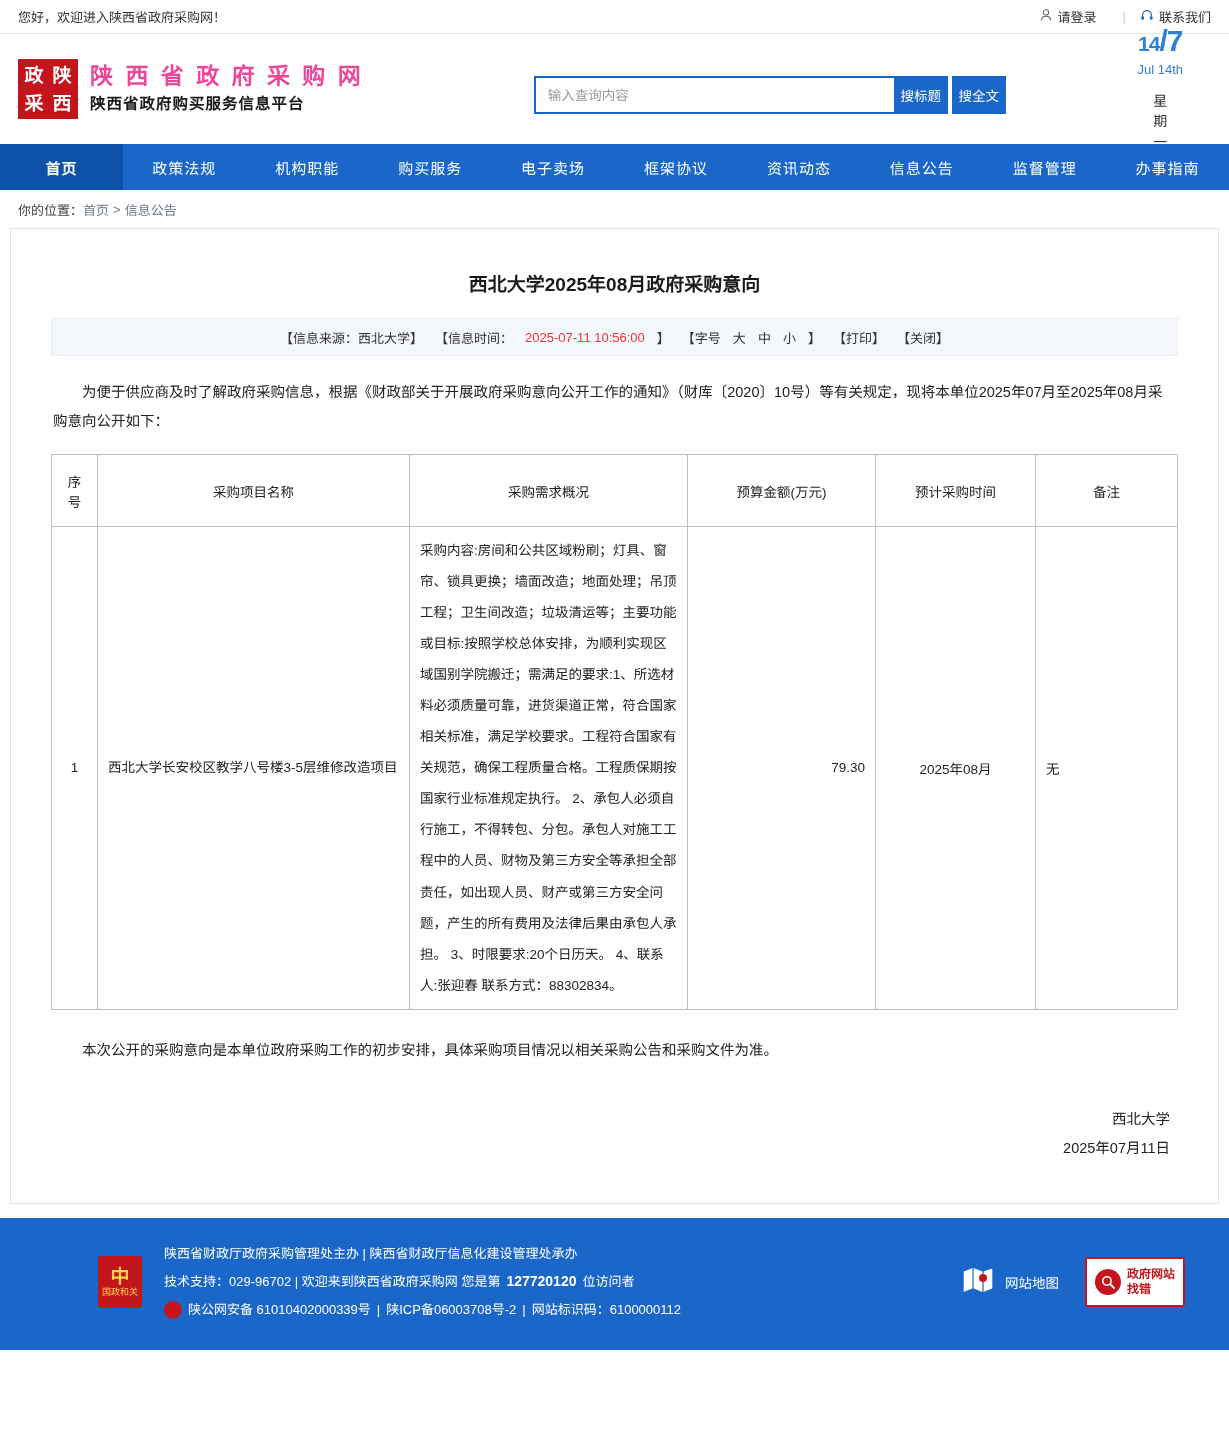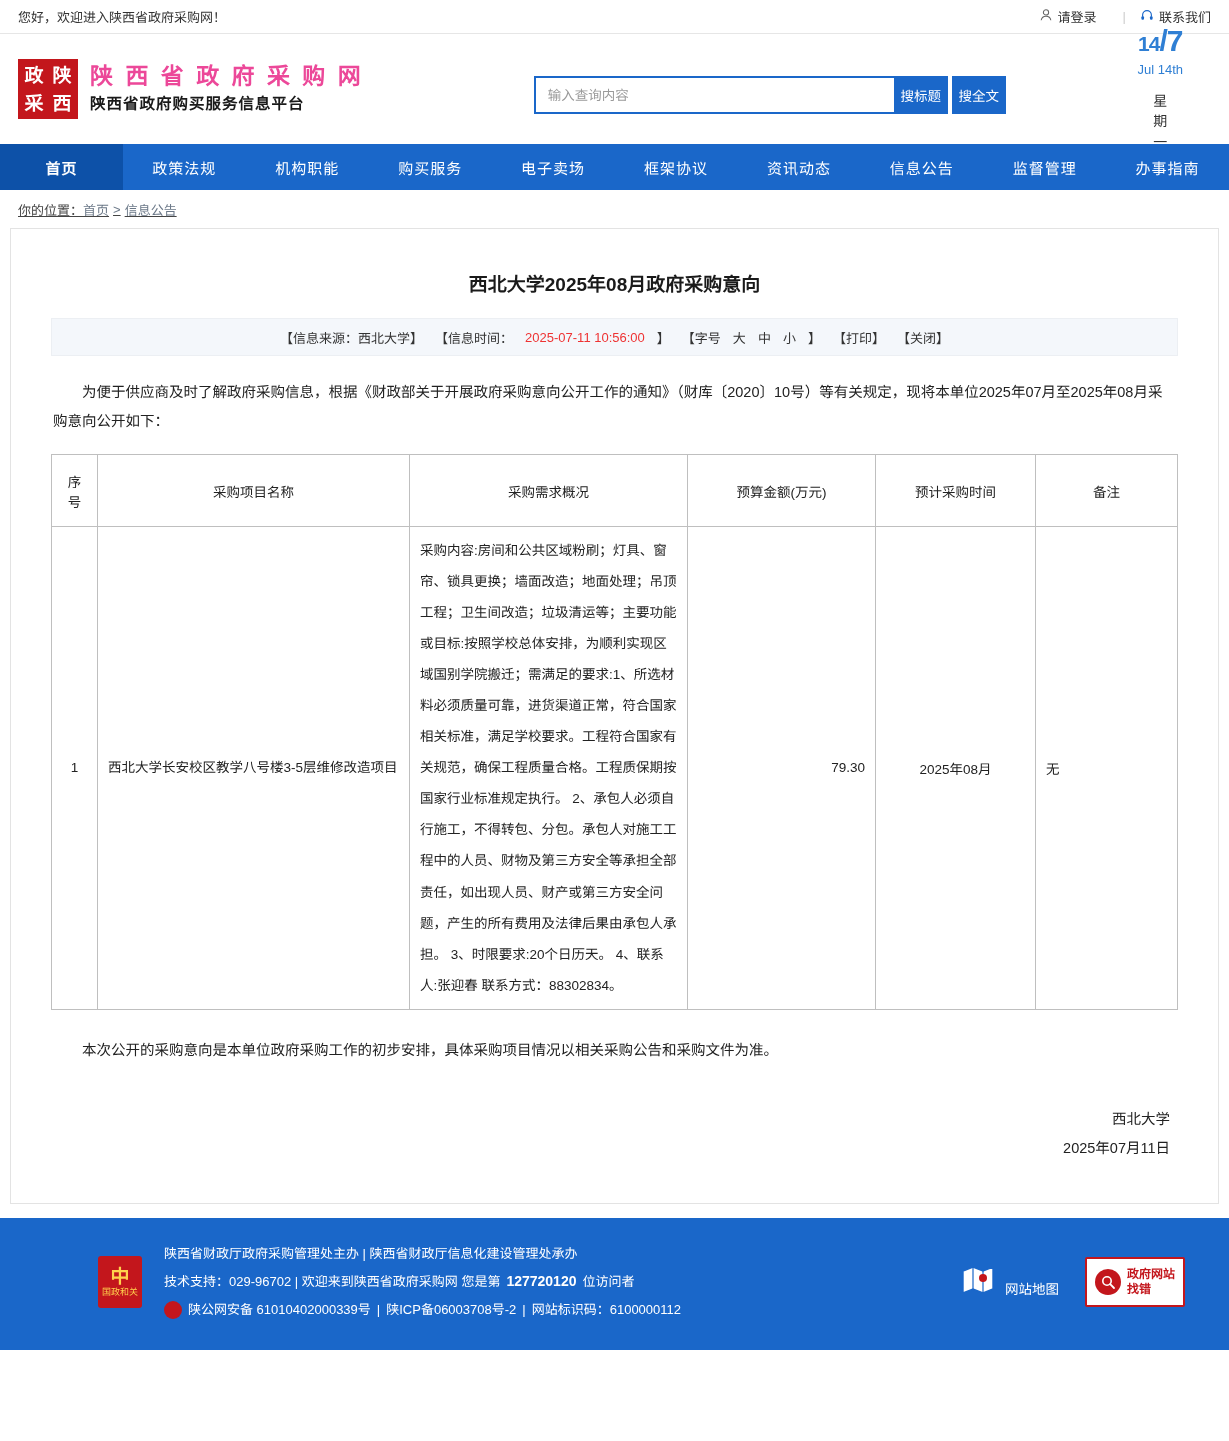--- a/index.html
+++ b/index.html
@@ -154,21 +154,20 @@
 
   
   .crumb {
     height: 38px;
     display: flex;
     align-items: center;
     padding: 0 18px;
     font-size: 13px;
     color: #444;
     background: #fff;
-    text-decoration: underline;
   }
   .crumb .c-link { color: #6b7888; }
 
   
   .page-wrap { padding: 0 10px 14px; }
   .card {
     border: 1px solid #e3e3e3;
     background: #fff;
     padding: 26px 40px 40px;
   }
@@ -273,21 +272,21 @@
   .footer-lines { font-size: 13px; line-height: 2.1; }
   .footer-lines .row { display: flex; align-items: center; gap: 6px; flex-wrap: wrap; }
   .footer-lines .count { font-weight: bold; font-size: 14px; }
   .footer-right {
     margin-left: auto;
     display: flex;
     align-items: center;
     gap: 26px;
     padding-right: 26px;
   }
-  .map-link { display: flex; align-items: flex-end; gap: 10px; font-size: 13.5px; }
+  .map-link { display: flex; align-items: center; gap: 10px; font-size: 13.5px; }
   .gov-badge {
     background: #fff;
     border: 2px solid #c3161c;
     display: flex;
     align-items: center;
     gap: 6px;
     padding: 8px 8px;
     border-radius: 2px;
   }
   .gov-badge .txt { color: #c3161c; font-size: 12px; font-weight: bold; line-height: 1.25; }

